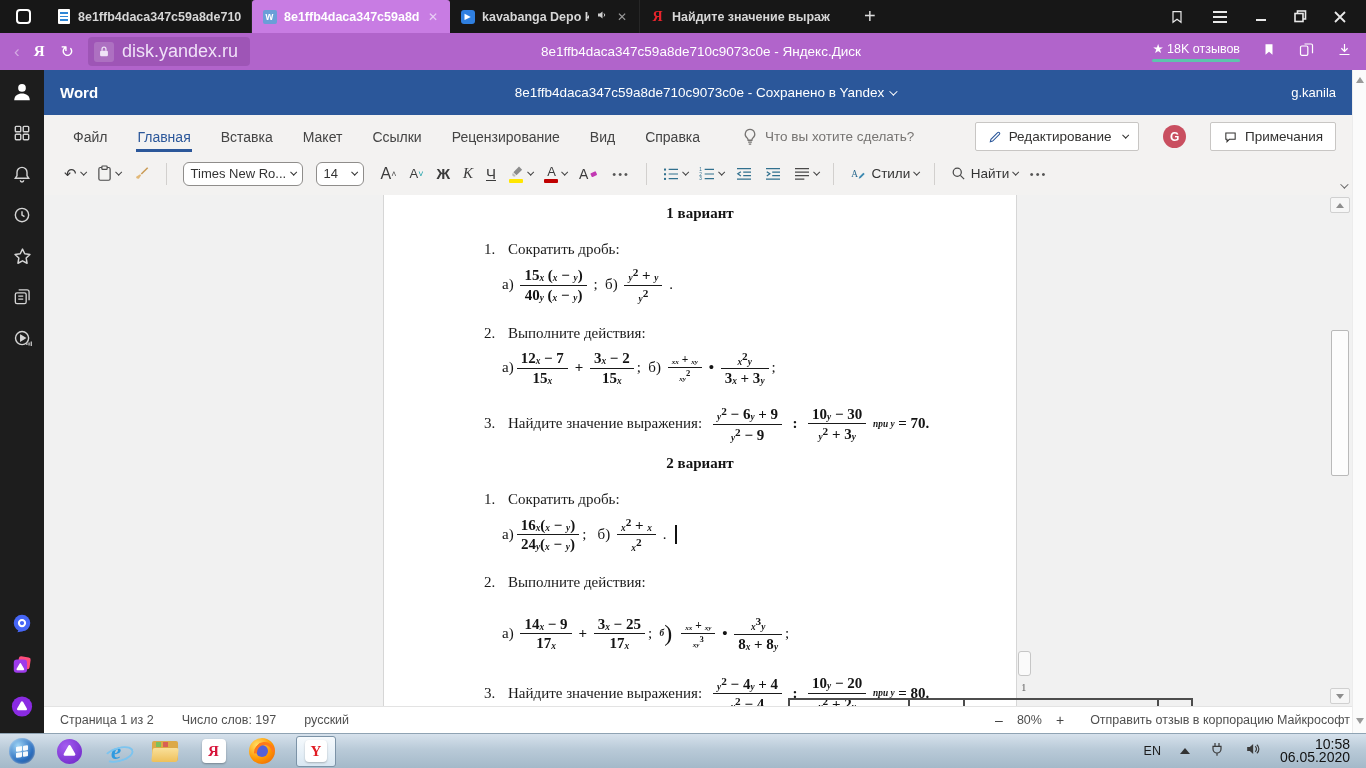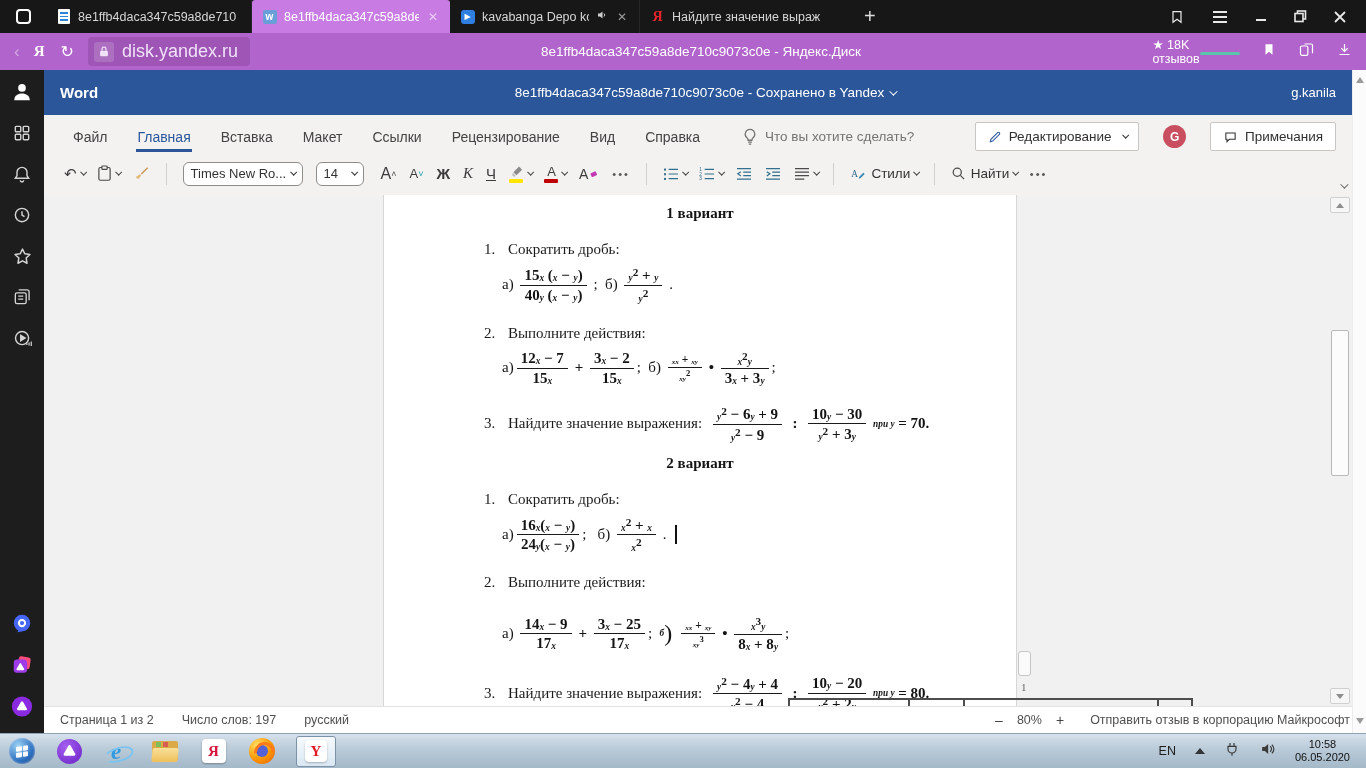--- a/index.html
+++ b/index.html
@@ -6,21 +6,21 @@
   *{box-sizing:border-box;}
   .screen{width:1366px;height:768px;position:relative;overflow:hidden;background:#fff;
           font-family:"Liberation Sans",sans-serif;-webkit-font-smoothing:antialiased;}
 
   
   .tabbar{height:33px;background:#171717;display:flex;align-items:stretch;}
   .winlogo{width:46px;display:flex;align-items:center;justify-content:center;}
   .winlogo .sq{width:15px;height:15px;border:2px solid #fff;border-radius:4px;}
   .tab{display:flex;align-items:center;gap:7px;padding:0 10px;color:#d6d6d6;font-size:12.5px;
        border-right:1px solid #262626;overflow:hidden;white-space:nowrap;}
-  .tab .t{overflow:hidden;text-overflow:clip;flex:1;}
+  .tab .t{overflow:hidden;text-overflow:clip;flex:1;font-weight:bold;}
   .tab.active{background:#c87ce3;color:#fff;border-right:none;border-radius:3px 3px 0 0;}
   .tab .x{color:#e9cff5;font-size:12px;padding:0 2px;}
   .tab.dark .x{color:#9a9a9a;}
   .tico{width:15px;height:15px;flex:0 0 auto;display:flex;align-items:center;justify-content:center;}
   .doc-ico{width:12px;height:15px;background:#fff;border-radius:1px;position:relative;}
   .doc-ico i{position:absolute;left:2px;right:2px;height:1.5px;background:#2f86d6;}
   .doc-ico i:nth-child(1){top:3px}.doc-ico i:nth-child(2){top:6.5px}.doc-ico i:nth-child(3){top:10px}
   .word-ico{width:14px;height:14px;background:#6a9ed8;border-radius:2px;color:#fff;font-size:10px;font-weight:bold;
             display:flex;align-items:center;justify-content:center;}
   .play-ico{width:14px;height:14px;background:#2f7fe0;border-radius:3px;color:#fff;font-size:8px;
@@ -33,21 +33,21 @@
   
   .addressbar{height:37px;background:#b164cb;display:flex;align-items:center;padding:0 14px;position:relative;}
   .ab-back{color:rgba(255,255,255,.45);font-size:17px;margin-right:14px;}
   .ab-logo{color:#fff;font-weight:bold;font-size:15px;font-family:"Liberation Serif",serif;margin-right:16px;}
   .ab-refresh{color:#fff;font-size:16px;margin-right:14px;}
   .ab-chip{display:flex;align-items:center;gap:8px;background:rgba(40,0,60,.14);border-radius:4px;
            padding:4px 12px 4px 6px;color:#f0e2f8;font-size:18px;}
   .ab-lock{width:20px;height:20px;background:rgba(255,255,255,.16);border-radius:3px;display:flex;align-items:center;justify-content:center;}
   .ab-title{position:absolute;left:0;right:0;text-align:center;color:#fff;font-size:13.5px;pointer-events:none;padding-left:36px;}
   .ab-right{margin-left:auto;display:flex;align-items:center;gap:22px;z-index:2;}
-  .reviews{display:flex;flex-direction:row;align-items:center;color:#fff;font-size:12.5px;}
+  .reviews{display:flex;flex-direction:column;align-items:center;color:#fff;font-size:12.5px;}
   .reviews .bar{width:100%;height:3px;background:#5ec3ad;border-radius:2px;margin-top:3px;}
 
   
   .main{height:663px;display:flex;}
   .sidebar{width:44px;background:#1d1d1d;display:flex;flex-direction:column;align-items:center;
            padding:11px 0 16px 0;gap:19px;flex:0 0 auto;}
   .sidebar .spacer{margin-top:auto}
   .sb-ic{width:22px;height:22px;display:flex;align-items:center;justify-content:center;}
   .content{flex:1;display:flex;flex-direction:column;position:relative;min-width:0;}
 
@@ -160,21 +160,21 @@
   .ff::before{content:"";position:absolute;left:7px;top:7px;width:12px;height:12px;border-radius:50%;background:#5561d6;}
   .ff::after{content:"";position:absolute;left:5px;top:4px;width:15px;height:15px;border-radius:50%;
              border:3px solid #ff7a1a;border-bottom-color:transparent;border-right-color:transparent;transform:rotate(40deg);}
   .ybtn{width:40px;height:31px;border:1px solid #7c93a7;border-radius:3px;background:linear-gradient(#f6fafd,#d9e7f2);
         display:flex;align-items:center;justify-content:center;}
   .ybtn .y{width:22px;height:22px;background:#fff;border-radius:4px;display:flex;align-items:center;justify-content:center;
            color:#e11b22;font-family:"Liberation Serif",serif;font-weight:bold;font-size:15px;box-shadow:0 1px 2px rgba(0,0,0,.25);}
   .tray{margin-left:auto;display:flex;align-items:center;gap:19px;padding-right:8px;color:#1c1c1c;}
   .tray .lang{font-size:12.5px;}
   .tray .up{width:0;height:0;border-left:5px solid transparent;border-right:5px solid transparent;border-bottom:6px solid #333;}
-  .clock{text-align:center;font-size:11px;line-height:13px;color:#111;}
+  .clock{text-align:right;font-size:14px;line-height:13px;color:#111;}
 </style>
 </head>
 <body>
 
 <div class="screen">
 
   <div class="tabbar">
     <div class="winlogo">
         <span class="sq"></span>
       </div>

